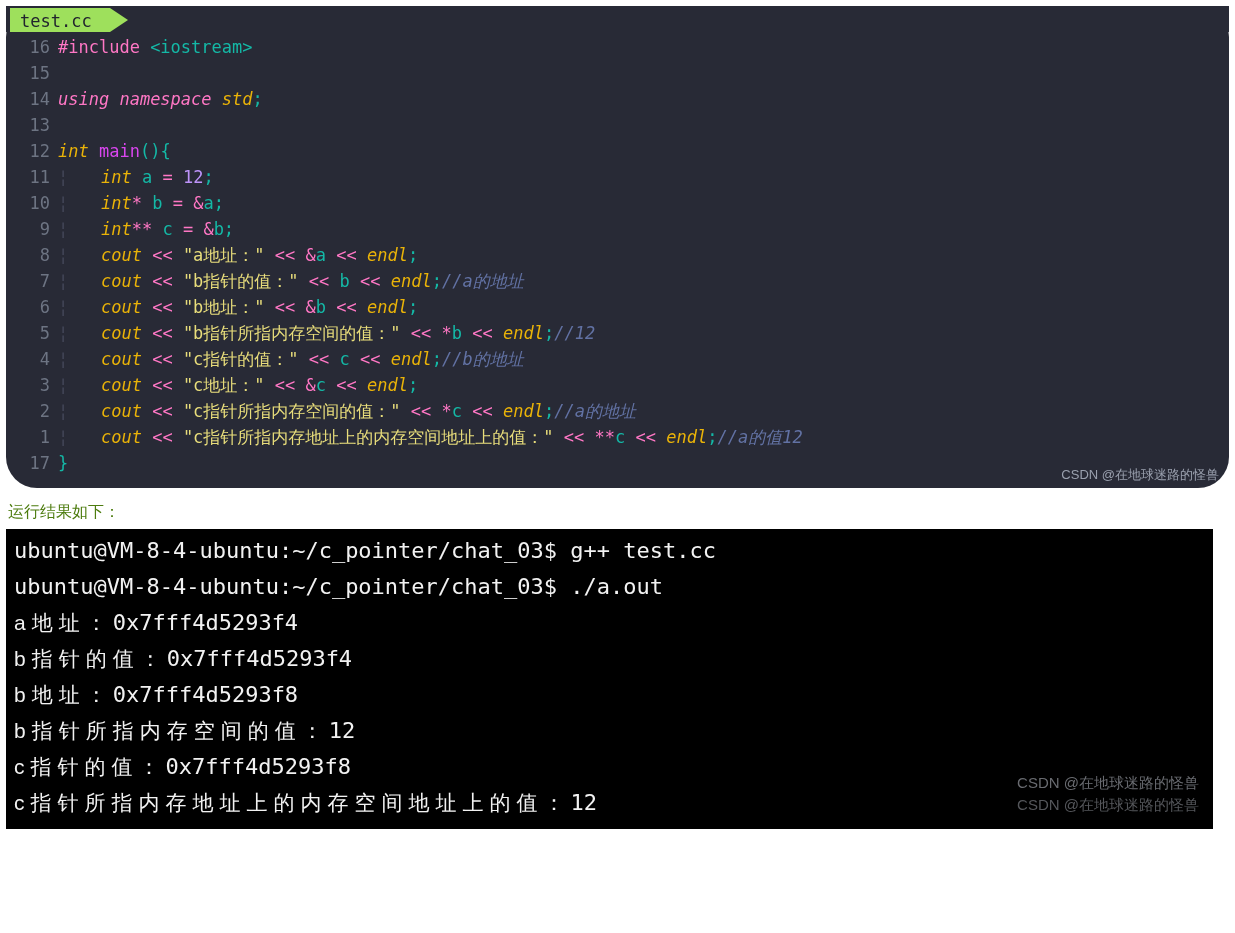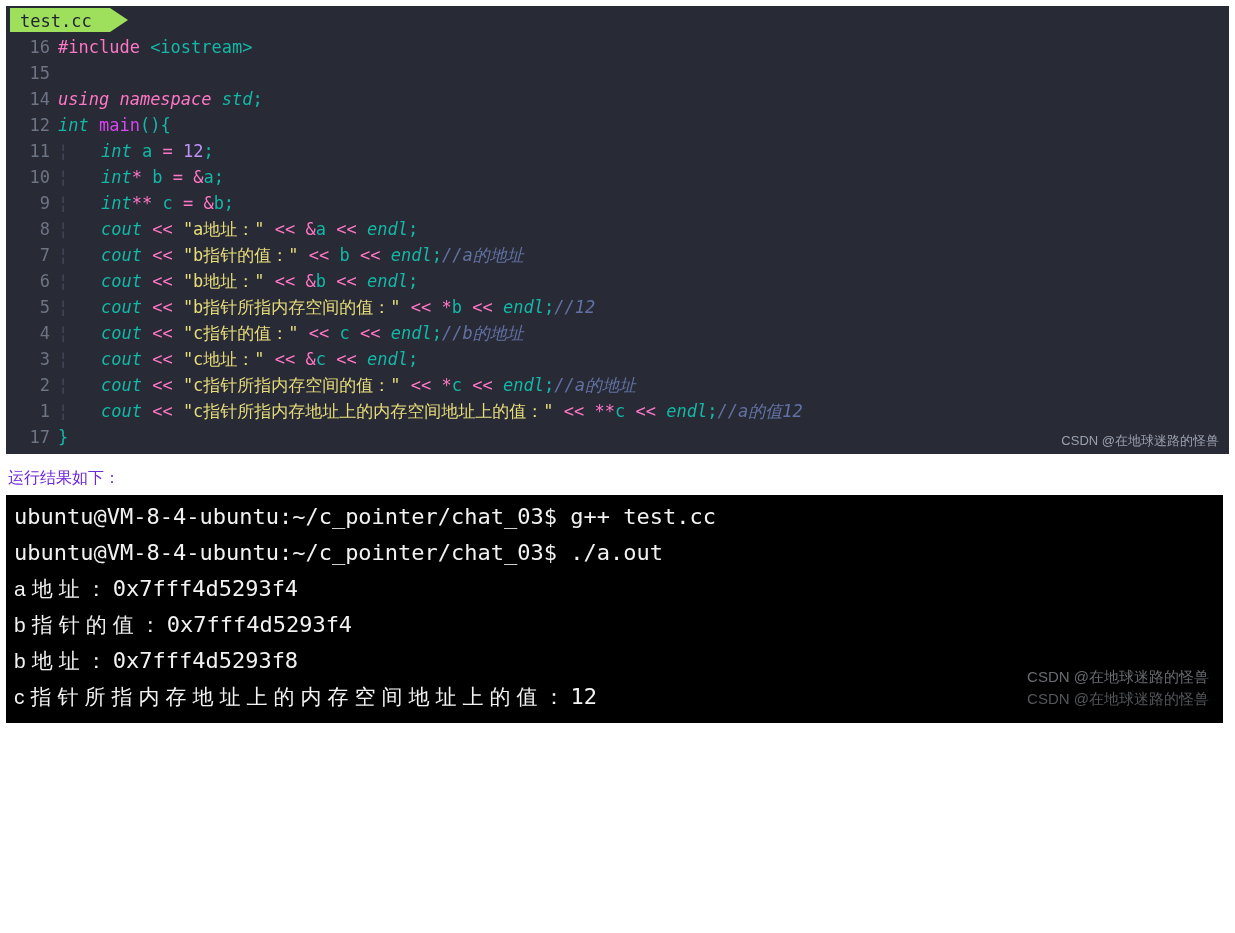--- a/index.html
+++ b/index.html
@@ -1,68 +1,69 @@
 <!DOCTYPE html>
 <html><head>
 <meta charset="utf-8">
 <style>
   * { margin:0; padding:0; box-sizing:border-box; }
   body { background:#fff; font-family: "Consolas","Menlo","DejaVu Sans Mono",monospace; font-size:17px; }
 
   
-  .editor { background:#282a36; color:#f8f8f2; padding-bottom:2px; margin:6px; position:relative; }
+  .editor { background:#282a36; color:#f8f8f2; padding-bottom:10px; margin:6px; position:relative;border-radius:31px; }
   .tab-row { background:#282a36; height:26px; display:flex; }
   .tab {
     background:#9ee05c; color:#22242e; padding:1px 18px 1px 10px; font-size:17px;
     line-height:24px; height:24px; position:relative; margin-left:4px; margin-top:2px;
   }
   .tab::after{
     content:""; position:absolute; right:-18px; top:0; width:0;height:0;
     border-top:12px solid transparent; border-bottom:12px solid transparent;
     border-left:18px solid #9ee05c;
   }
   .code { padding:2px 0 2px 0; }
   .row { display:flex; white-space:pre; line-height:26px; }
   .ln  { width:52px; text-align:right; color:#6d7483; padding-right:8px; user-select:none;}
   .guide { color:#44485a; padding-right:2px;}
   .tok  { }
   
   .kw   { color:#ff77c5; } 
   .kw-i { color:#ff77c5; font-style:italic; } 
-  .cyan { color:#14b8a6; font-style:italic; }
+  .cyan { color:#eab308; font-style:italic; }
   .fn   { color:#d946ef; }
   .op   { color:#ff77c5; }
   .num  { color:#bd93f9; }
   .str  { color:#e8dd7b; }
   .cm   { color:#6272a4; font-style:italic;}
   .pl   { color:#14b8a6; }
   .wm   { position:absolute; right:10px; bottom:4px; color:#9aa0ae; font-size:13px; font-family:"Microsoft YaHei",sans-serif;}
 
   
-  .cap { font-family:"Microsoft YaHei","PingFang SC",sans-serif; font-size:16px; color:#6d28d9; margin:14px 6px 6px 8px;}
+  .cap { font-family:"Microsoft YaHei","PingFang SC",sans-serif; font-size:16px; color:#4d7c0f; margin:14px 6px 6px 8px;}
 
   
-  .term { background:#000; color:#f2f2f2; margin:0 12px 6px 6px; padding:4px 8px 8px 8px;
+  .term { background:#000; color:#f2f2f2; margin:0 22px 6px 6px; padding:4px 8px 8px 8px;
           font-family:"DejaVu Sans Mono","Consolas",monospace; font-size:22px; line-height:36px; position:relative;}
   .term .tl { white-space:pre; }
   .term .cjk { letter-spacing:6px; font-family:"Microsoft YaHei","PingFang SC",sans-serif; font-size:21px;text-align:center;}
   .term .wm1 { position:absolute; right:14px; bottom:28px; color:#8c8f96; font-size:15px; font-family:"Microsoft YaHei",sans-serif; opacity:.75;}
   .term .wm2 { position:absolute; right:14px; bottom:6px;  color:#8c8f96; font-size:15px; font-family:"Microsoft YaHei",sans-serif; opacity:.6;}
 </style>
 </head>
 <body>
 
 <div class="editor">
   <div class="tab-row">
     <div class="tab">test.cc</div>
   </div>
   <div class="code" id="code">
       <div class="row"><span class="ln">16</span><span class="tok"><span class="kw">#include </span><span class="pl">&lt;iostream&gt;</span></span></div>
       <div class="row"><span class="ln">15</span><span class="tok"></span></div>
       <div class="row"><span class="ln">14</span><span class="tok"><span class="kw-i">using </span><span class="kw-i">namespace </span><span class="cyan">std</span><span class="pl">;</span></span></div>
+      <div class="row"><span class="ln">13</span><span class="tok"></span></div>
       <div class="row"><span class="ln">12</span><span class="tok"><span class="cyan">int </span><span class="fn">main</span><span class="pl">(){</span></span></div>
       <div class="row"><span class="ln">11</span><span class="tok"><span class="guide">¦   </span><span class="cyan">int </span><span class="pl">a </span><span class="op">=</span><span class="pl"> </span><span class="num">12</span><span class="pl">;</span></span></div>
       <div class="row"><span class="ln">10</span><span class="tok"><span class="guide">¦   </span><span class="cyan">int</span><span class="op">* </span><span class="pl">b </span><span class="op">=</span><span class="pl"> </span><span class="op">&amp;</span><span class="pl">a;</span></span></div>
       <div class="row"><span class="ln">9</span><span class="tok"><span class="guide">¦   </span><span class="cyan">int</span><span class="op">** </span><span class="pl">c </span><span class="op">=</span><span class="pl"> </span><span class="op">&amp;</span><span class="pl">b;</span></span></div>
       <div class="row"><span class="ln">8</span><span class="tok"><span class="guide">¦   </span><span class="cyan">cout </span><span class="op">&lt;&lt;</span><span class="pl"> </span><span class="str">"a地址："</span><span class="pl"> </span><span class="op">&lt;&lt;</span><span class="pl"> </span><span class="op">&amp;</span><span class="pl">a </span><span class="op">&lt;&lt;</span><span class="pl"> </span><span class="cyan">endl</span><span class="pl">;</span></span></div>
       <div class="row"><span class="ln">7</span><span class="tok"><span class="guide">¦   </span><span class="cyan">cout </span><span class="op">&lt;&lt;</span><span class="pl"> </span><span class="str">"b指针的值："</span><span class="pl"> </span><span class="op">&lt;&lt;</span><span class="pl"> b </span><span class="op">&lt;&lt;</span><span class="pl"> </span><span class="cyan">endl</span><span class="pl">;</span><span class="cm">//a的地址</span></span></div>
       <div class="row"><span class="ln">6</span><span class="tok"><span class="guide">¦   </span><span class="cyan">cout </span><span class="op">&lt;&lt;</span><span class="pl"> </span><span class="str">"b地址："</span><span class="pl"> </span><span class="op">&lt;&lt;</span><span class="pl"> </span><span class="op">&amp;</span><span class="pl">b </span><span class="op">&lt;&lt;</span><span class="pl"> </span><span class="cyan">endl</span><span class="pl">;</span></span></div>
       <div class="row"><span class="ln">5</span><span class="tok"><span class="guide">¦   </span><span class="cyan">cout </span><span class="op">&lt;&lt;</span><span class="pl"> </span><span class="str">"b指针所指内存空间的值："</span><span class="pl"> </span><span class="op">&lt;&lt;</span><span class="pl"> </span><span class="op">*</span><span class="pl">b </span><span class="op">&lt;&lt;</span><span class="pl"> </span><span class="cyan">endl</span><span class="pl">;</span><span class="cm">//12</span></span></div>
       <div class="row"><span class="ln">4</span><span class="tok"><span class="guide">¦   </span><span class="cyan">cout </span><span class="op">&lt;&lt;</span><span class="pl"> </span><span class="str">"c指针的值："</span><span class="pl"> </span><span class="op">&lt;&lt;</span><span class="pl"> c </span><span class="op">&lt;&lt;</span><span class="pl"> </span><span class="cyan">endl</span><span class="pl">;</span><span class="cm">//b的地址</span></span></div>
       <div class="row"><span class="ln">3</span><span class="tok"><span class="guide">¦   </span><span class="cyan">cout </span><span class="op">&lt;&lt;</span><span class="pl"> </span><span class="str">"c地址："</span><span class="pl"> </span><span class="op">&lt;&lt;</span><span class="pl"> </span><span class="op">&amp;</span><span class="pl">c </span><span class="op">&lt;&lt;</span><span class="pl"> </span><span class="cyan">endl</span><span class="pl">;</span></span></div>
@@ -75,17 +76,19 @@
 
 <div class="cap">运行结果如下：</div>
 
 <div class="term">
   <div class="tl">ubuntu@VM-8-4-ubuntu:~/c_pointer/chat_03$ g++ test.cc</div>
   <div class="tl">ubuntu@VM-8-4-ubuntu:~/c_pointer/chat_03$ ./a.out</div>
   <div id="term-out">
       <div class="tl"><span class="cjk">a地址：</span><span>0x7fff4d5293f4</span></div>
       <div class="tl"><span class="cjk">b指针的值：</span><span>0x7fff4d5293f4</span></div>
       <div class="tl"><span class="cjk">b地址：</span><span>0x7fff4d5293f8</span></div>
+      <div class="tl"><span class="cjk">b指针所指内存空间的值：</span><span>12</span></div>
+      <div class="tl"><span class="cjk">c指针的值：</span><span>0x7fff4d5293f8</span></div>
       <div class="tl"><span class="cjk">c指针所指内存地址上的内存空间地址上的值：</span><span>12</span></div>
     </div>
   <div class="wm1">CSDN @在地球迷路的怪兽</div>
   <div class="wm2">CSDN @在地球迷路的怪兽</div>
 </div>
 
 </body></html>

